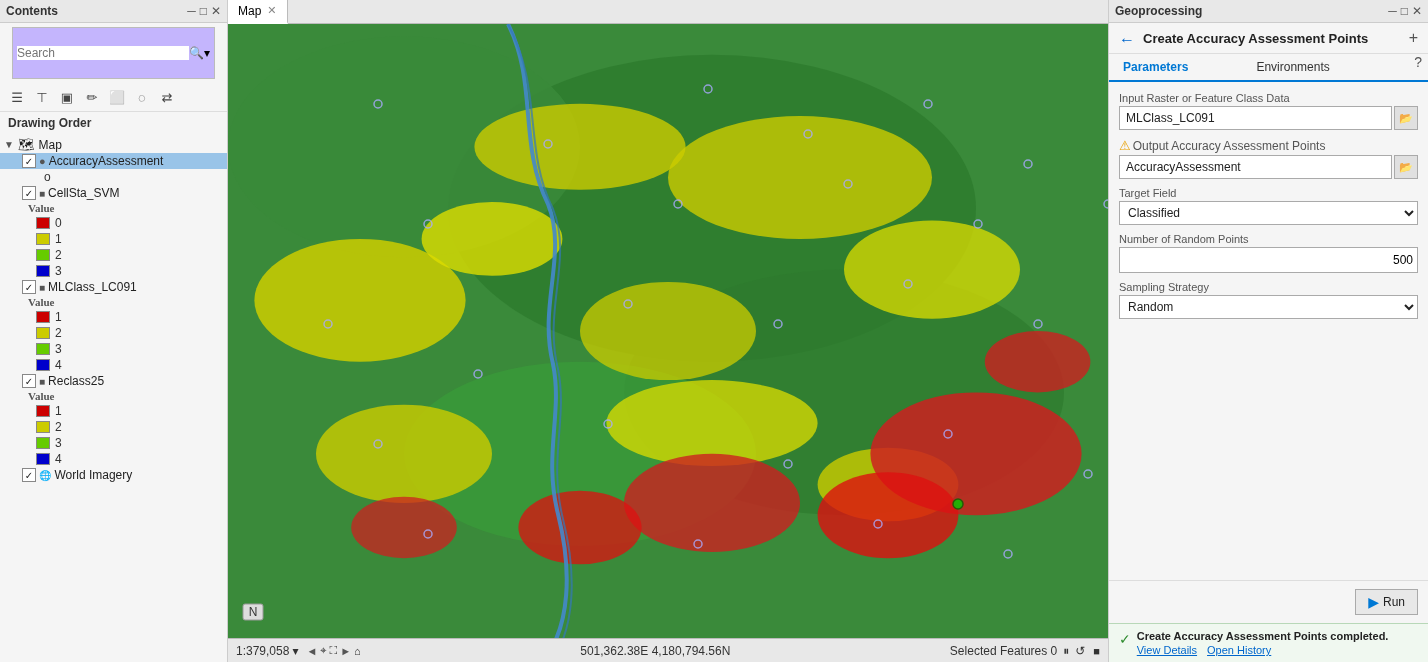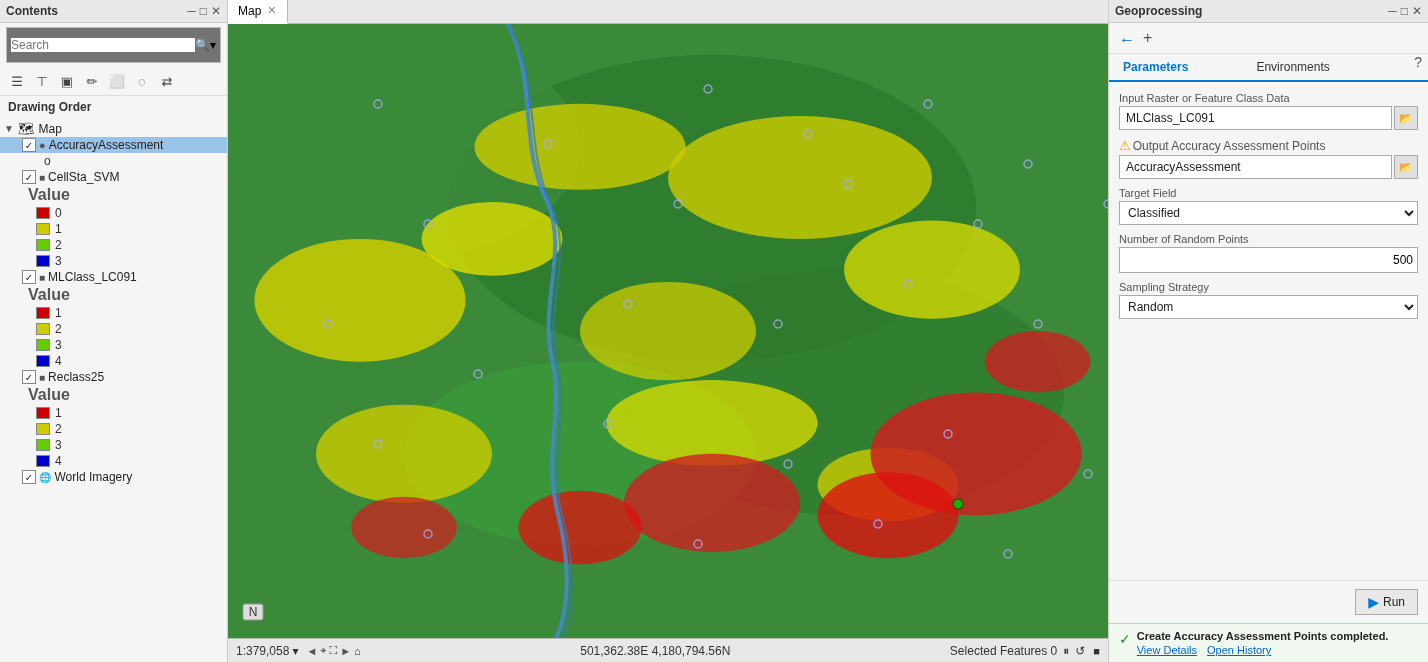--- a/index.html
+++ b/index.html
@@ -32,24 +32,24 @@
     #contents-header-icons {
       display: flex;
       gap: 4px;
       align-items: center;
       color: #555;
       font-size: 11px;
     }
     #search-bar {
       display: flex;
       align-items: center;
-      margin: 4px 6px;
+      margin: 4px 12px;
       border: 1px solid #bbb;
-      background: #737373;
-      padding: 10px 4px;
+      background: #c4b5fd;
+      padding: 18px 4px;
     }
     #search-input {
       border: none;
       outline: none;
       flex: 1;
       font-size: 12px;
       color: #888;
     }
     #toolbar-row {
       display: flex;
@@ -118,23 +118,24 @@
     }
     .legend-swatch {
       width: 14px;
       height: 12px;
       margin-right: 5px;
       border: 1px solid #888;
       flex-shrink: 0;
     }
     .value-header {
       padding: 1px 8px 1px 28px;
-      font-size: 16px;
+      font-size: 11px;
       font-weight: bold;
       color: #555;
+      font-family: Liberation Serif, serif;
     }
 
     
     #map-area {
       flex: 1;
       position: relative;
       overflow: hidden;
       background: #2d6a2d;
     }
     #map-tab-bar {
@@ -628,20 +629,21 @@
     <span id="geo-title">Geoprocessing</span>
     <div id="geo-header-icons">
       <span>─</span>
       <span>□</span>
       <span>✕</span>
     </div>
   </div>
 
   <div id="geo-subheader">
     <span id="geo-back-btn">←</span>
+    <span id="geo-tool-title">Create Accuracy Assessment Points</span>
     <span id="geo-plus-btn">+</span>
   </div>
 
   <div id="geo-tabs">
     <div class="geo-tab active">
       <span>Parameters</span>
     </div>
     <div class="geo-tab">
       <span>Environments</span>
     </div>

